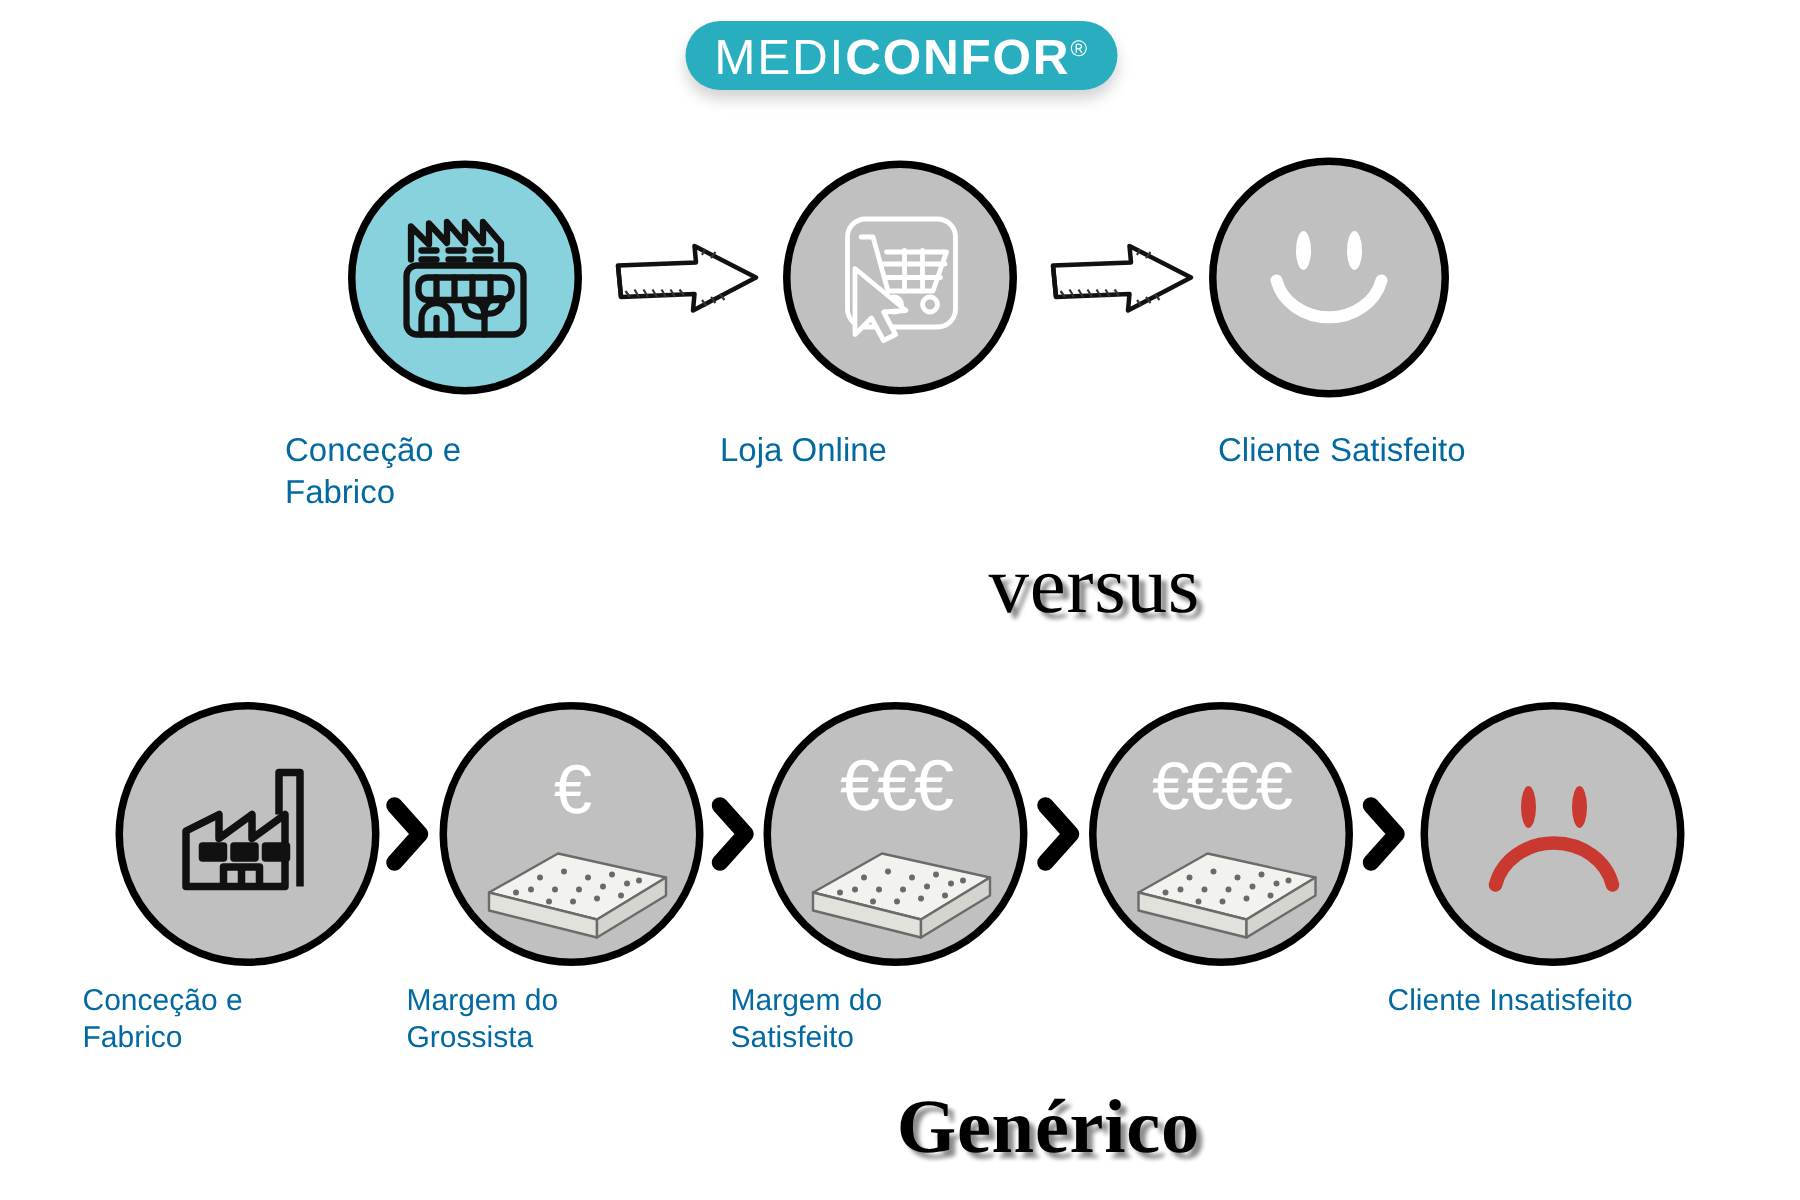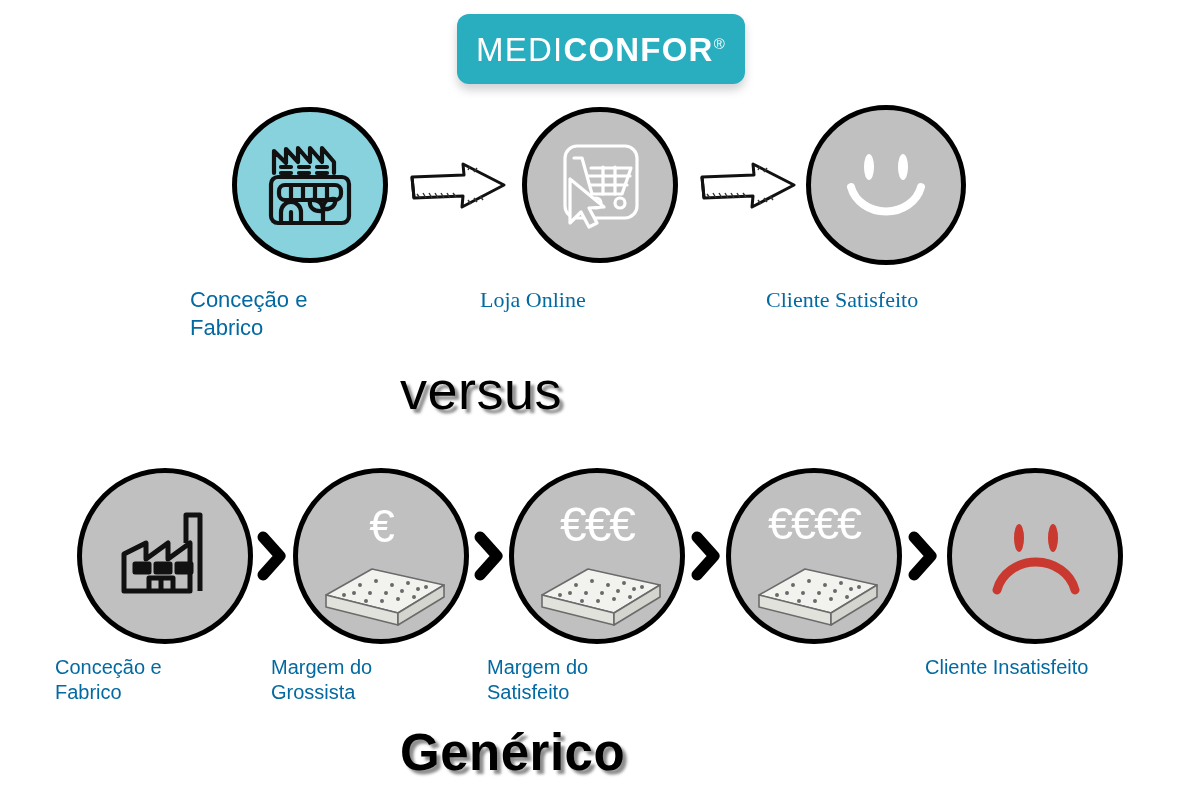--- a/index.html
+++ b/index.html
@@ -19,22 +19,22 @@
     width: 1200px;
     height: 800px;
   }
 
   
   .logo-wrap {
     position: absolute;
     left: 457px;
     top: 14px;
     width: 288px;
-    height: 70px;
-    border-radius: 12px;
+    height: 46px;
+    border-radius: 24px;
     display: flex;
     align-items: center;
     justify-content: center;
     box-shadow: 0 6px 10px rgba(0,0,0,0.18);
   }
   .logo-text {
     font-family: "Liberation Sans", sans-serif;
     font-size: 33px;
     letter-spacing: 1.2px;
     color: #ffffff;
@@ -70,22 +70,22 @@
     font-weight: 300;
     color: #0369a1;
     line-height: 1.25;
   }
   .label-top { font-size: 22px; }
   .label-bottom { font-size: 20px; }
 
   
   .bigword {
     position: absolute;
-    text-align: left;
-    font-family: Liberation Sans, sans-serif;
+    text-align: right;
+    font-family: Liberation Serif, serif;
     color: #000000;
     line-height: 1;
     text-shadow: 4px 4px 3px rgba(0,0,0,0.45);
   }
   .versus-word {
     font-size: 54px;
     font-weight: 400;
     letter-spacing: 0.5px;
   }
   .generico-word {
@@ -178,21 +178,21 @@
 
       <path d="M26 25 h8 l10 36 h30 l9 -26 h-40"></path>
       <path d="M40 43 h42 M43 52 h36"></path>
       <path d="M55 34 V61 M67 34 V61"></path>
       <circle cx="48" cy="70" r="5"></circle>
       <circle cx="72" cy="70" r="5"></circle>
 
       <path d="M22 46 L22 90 L33 79 L41 94 L49 90 L41 75 L56 74 Z" fill="#C0C0C0"></path>
     </svg>
   </div>
-  <div class="node-label label-top" style="left:480px; top:286px; width:240px;font-family:Liberation Serif, serif;">
+  <div class="node-label label-top" style="left:480px; top:286px; width:240px;">
     <div>Loja Online</div>
   </div>
 
   <div class="sketch-arrow" style="left:698px; top:160px; width:100px; height:56px;">
     <svg width="100" height="56" viewBox="0 0 100 56" fill="#ffffff" stroke="#111111" stroke-width="3" stroke-linejoin="round">
       <path d="M4 17 L56 15 L55 4 L96 25 L54 47 L55 36 L6 38 Z"></path>
       <path d="M4 17 L6 38" stroke-width="3"></path>
       <g stroke-width="1.4" stroke="#333">
         <path d="M9 34 L12 38 M15 33 L18 38 M21 33 L24 38 M27 33 L30 38 M33 33 L36 38 M39 33 L42 38 M45 33 L48 37"></path>
         <path d="M60 40 L63 44 M66 38 L69 42 M72 36 L75 40"></path>
@@ -201,21 +201,21 @@
     </svg>
   </div>
 
   <div class="circle" style="left:806px; top:105px; width:160px; height:160px; background:#C0C0C0;">
     <svg class="icon-svg" width="130" height="130" viewBox="0 0 130 130" fill="none">
       <ellipse cx="48" cy="47" rx="5" ry="13" fill="#ffffff"></ellipse>
       <ellipse cx="82" cy="47" rx="5" ry="13" fill="#ffffff"></ellipse>
       <path d="M30 67 a36 32 0 0 0 70 0" stroke="#ffffff" stroke-width="8" stroke-linecap="round" fill="none"></path>
     </svg>
   </div>
-  <div class="node-label label-top" style="left:766px; top:286px; width:240px;font-family:Liberation Serif, serif;">
+  <div class="node-label label-top" style="left:812px; top:286px; width:240px;">
     <div>Cliente Satisfeito</div>
   </div>
 
   <div class="bigword versus-word" style="left:400px; top:363px; width:400px;">versus</div>
 
   <div class="circle" style="left:77px; top:468px; width:176px; height:176px; background:#C0C0C0;">
     <svg class="icon-svg" width="108" height="108" viewBox="0 0 108 108" fill="none" stroke="#111111" stroke-width="5" stroke-linejoin="round">
       <path d="M13 89 V52 L35 41 V57 L57 41 V57 L79 41 V89 Z"></path>
       <path d="M75 41 V13 H89 V89"></path>
       <rect x="24" y="62" width="14" height="8" fill="#111111"></rect>

